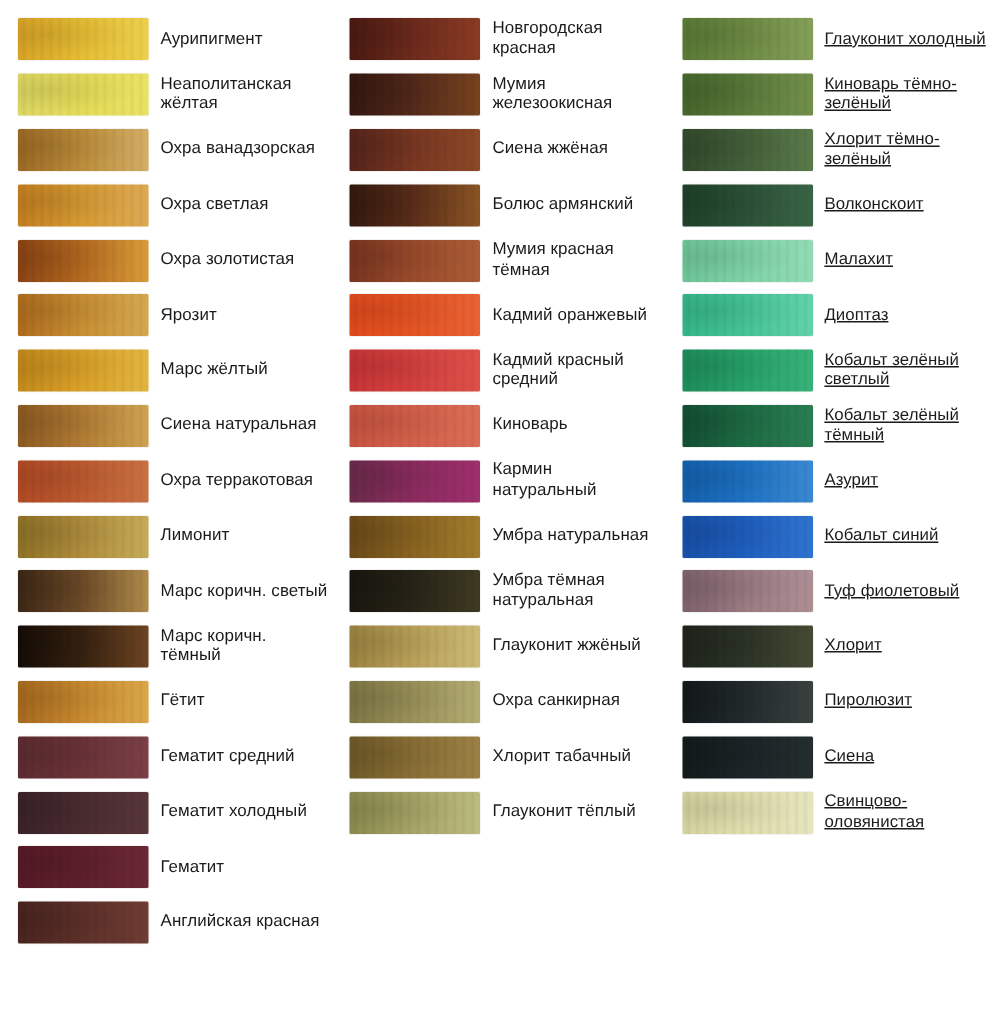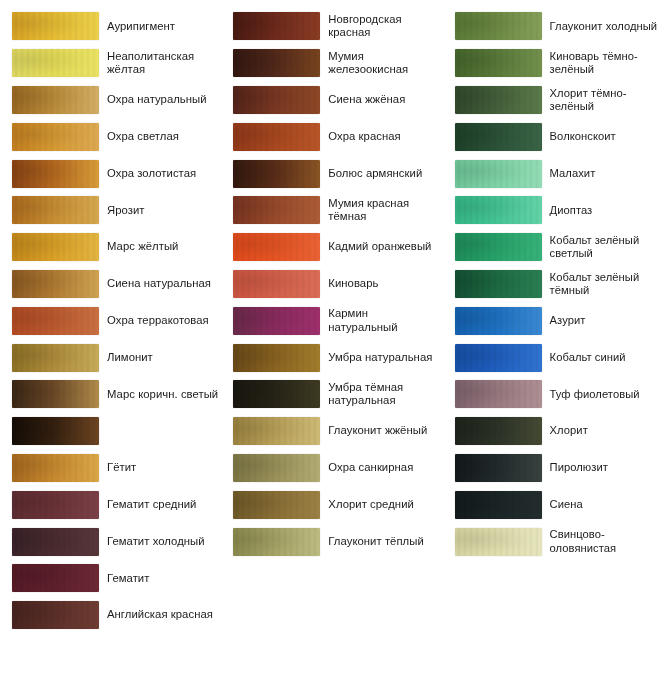--- a/index.html
+++ b/index.html
@@ -62,21 +62,21 @@
   }
   .label{
     flex:1;
     font-size:11.3px;
     line-height:13.4px;
     color:#1b1b1b;
     padding-left:7px;
     padding-right:3px;
     letter-spacing:0.05px;
   }
-  .col3 .label{font-size:11.2px;}
+  .col3 .label{font-size:11.2px;text-decoration:underline;}
 </style>
 </head>
 <body>
 
 <div id="chart">
 
   <div class="column col1">
       <div class="swatch-row">
         <div class="swatch-wrap">
           <div class="swatch" style="background: linear-gradient(90deg, rgb(217, 164, 38) 0%, rgb(230, 189, 51) 48%, rgb(236, 208, 75) 100%);"></div>
@@ -86,21 +86,21 @@
       <div class="swatch-row">
         <div class="swatch-wrap">
           <div class="swatch" style="background: linear-gradient(90deg, rgb(222, 215, 99) 0%, rgb(228, 220, 87) 48%, rgb(233, 226, 99) 100%);"></div>
         </div>
         <div class="label">Неаполитанская жёлтая</div>
       </div>
       <div class="swatch-row">
         <div class="swatch-wrap">
           <div class="swatch" style="background: linear-gradient(90deg, rgb(156, 106, 35) 0%, rgb(188, 141, 58) 48%, rgb(211, 174, 102) 100%);"></div>
         </div>
-        <div class="label">Охра натуральный</div>
+        <div class="label">Охра ванадзорская</div>
       </div>
       <div class="swatch-row">
         <div class="swatch-wrap">
           <div class="swatch" style="background: linear-gradient(90deg, rgb(196, 127, 32) 0%, rgb(214, 154, 50) 48%, rgb(221, 169, 83) 100%);"></div>
         </div>
         <div class="label">Охра светлая</div>
       </div>
       <div class="swatch-row">
         <div class="swatch-wrap">
           <div class="swatch" style="background: linear-gradient(90deg, rgb(138, 67, 19) 0%, rgb(181, 105, 31) 48%, rgb(216, 156, 56) 100%);"></div>
@@ -140,20 +140,21 @@
       <div class="swatch-row">
         <div class="swatch-wrap">
           <div class="swatch" style="background: linear-gradient(90deg, rgb(59, 39, 21) 0%, rgb(109, 74, 39) 48%, rgb(176, 139, 74) 100%);"></div>
         </div>
         <div class="label">Марс коричн. светый</div>
       </div>
       <div class="swatch-row">
         <div class="swatch-wrap">
           <div class="swatch" style="background: linear-gradient(90deg, rgb(21, 12, 6) 0%, rgb(53, 32, 15) 48%, rgb(109, 68, 33) 100%);"></div>
         </div>
+        <div class="label">Марс коричн. тёмный</div>
       </div>
       <div class="swatch-row">
         <div class="swatch-wrap">
           <div class="swatch" style="background: linear-gradient(90deg, rgb(168, 106, 30) 0%, rgb(201, 138, 47) 48%, rgb(218, 167, 71) 100%);"></div>
         </div>
         <div class="label">Гётит</div>
       </div>
       <div class="swatch-row">
         <div class="swatch-wrap">
           <div class="swatch" style="background: linear-gradient(90deg, rgb(93, 44, 49) 0%, rgb(107, 51, 56) 48%, rgb(122, 64, 70) 100%);"></div>
@@ -193,44 +194,44 @@
         <div class="label">Мумия железоокисная</div>
       </div>
       <div class="swatch-row">
         <div class="swatch-wrap">
           <div class="swatch" style="background: linear-gradient(90deg, rgb(85, 36, 26) 0%, rgb(122, 55, 34) 48%, rgb(141, 72, 38) 100%);"></div>
         </div>
         <div class="label">Сиена жжёная</div>
       </div>
       <div class="swatch-row">
         <div class="swatch-wrap">
-          <div class="swatch" style="background: linear-gradient(90deg, rgb(147, 57, 26) 0%, rgb(169, 72, 31) 48%, rgb(183, 85, 39) 100%);"></div>
-        </div>
-        <div class="label">Охра красная</div>
-      </div>
-      <div class="swatch-row">
-        <div class="swatch-wrap">
           <div class="swatch" style="background: linear-gradient(90deg, rgb(51, 24, 14) 0%, rgb(90, 45, 24) 48%, rgb(138, 84, 36) 100%);"></div>
         </div>
         <div class="label">Болюс армянский</div>
       </div>
       <div class="swatch-row">
         <div class="swatch-wrap">
           <div class="swatch" style="background: linear-gradient(90deg, rgb(122, 52, 32) 0%, rgb(154, 75, 43) 48%, rgb(171, 92, 53) 100%);"></div>
         </div>
         <div class="label">Мумия красная тёмная</div>
       </div>
       <div class="swatch-row">
         <div class="swatch-wrap">
           <div class="swatch" style="background: linear-gradient(90deg, rgb(224, 74, 28) 0%, rgb(229, 84, 35) 48%, rgb(233, 98, 52) 100%);"></div>
         </div>
         <div class="label">Кадмий оранжевый</div>
       </div>
       <div class="swatch-row">
         <div class="swatch-wrap">
+          <div class="swatch" style="background: linear-gradient(90deg, rgb(201, 52, 54) 0%, rgb(212, 64, 62) 48%, rgb(221, 80, 73) 100%);"></div>
+        </div>
+        <div class="label">Кадмий красный средний</div>
+      </div>
+      <div class="swatch-row">
+        <div class="swatch-wrap">
           <div class="swatch" style="background: linear-gradient(90deg, rgb(201, 84, 64) 0%, rgb(212, 96, 74) 48%, rgb(218, 108, 85) 100%);"></div>
         </div>
         <div class="label">Киноварь</div>
       </div>
       <div class="swatch-row">
         <div class="swatch-wrap">
           <div class="swatch" style="background: linear-gradient(90deg, rgb(107, 42, 74) 0%, rgb(139, 43, 95) 48%, rgb(158, 47, 108) 100%);"></div>
         </div>
         <div class="label">Кармин натуральный</div>
       </div>
@@ -255,21 +256,21 @@
       <div class="swatch-row">
         <div class="swatch-wrap">
           <div class="swatch" style="background: linear-gradient(90deg, rgb(126, 119, 69) 0%, rgb(154, 145, 89) 48%, rgb(179, 172, 114) 100%);"></div>
         </div>
         <div class="label">Охра санкирная</div>
       </div>
       <div class="swatch-row">
         <div class="swatch-wrap">
           <div class="swatch" style="background: linear-gradient(90deg, rgb(111, 90, 40) 0%, rgb(138, 111, 53) 48%, rgb(156, 128, 69) 100%);"></div>
         </div>
-        <div class="label">Хлорит средний</div>
+        <div class="label">Хлорит табачный</div>
       </div>
       <div class="swatch-row">
         <div class="swatch-wrap">
           <div class="swatch" style="background: linear-gradient(90deg, rgb(138, 138, 78) 0%, rgb(166, 164, 102) 48%, rgb(188, 187, 128) 100%);"></div>
         </div>
         <div class="label">Глауконит тёплый</div>
       </div>
     </div>
   <div class="column col3">
       <div class="swatch-row">

